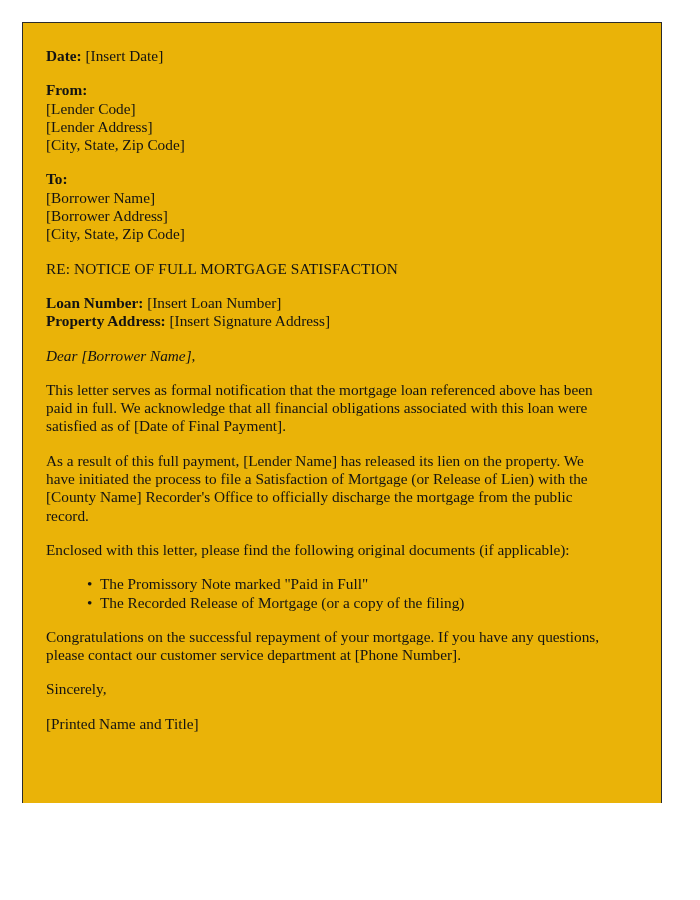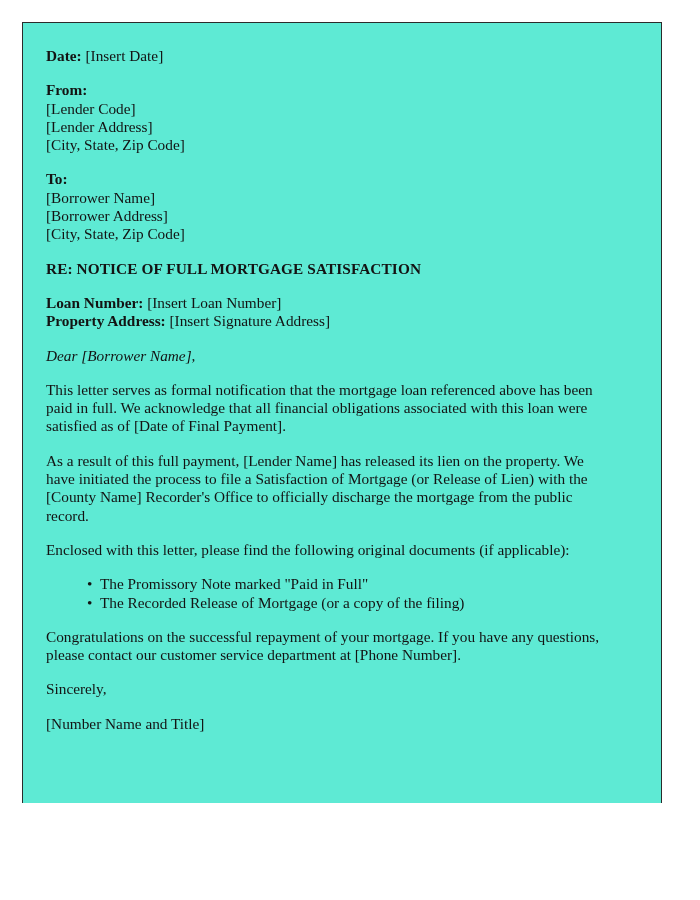--- a/index.html
+++ b/index.html
@@ -18,21 +18,21 @@
   
   .page-sheet {
     position: absolute;
     left: 22px;
     top: 22px;
     width: 640px;
     height: 781px;       
     box-sizing: border-box;
     border: 1px solid #2b2b2b;
     border-bottom: none;
-    background: #5eead4;
+    background: #eab308;
     overflow: hidden;
   }
 
   .page-inner {
     padding: 24px 18px 0 23px;
     box-sizing: border-box;
   }
 
   .doc-body {
     width: 578px;
@@ -56,21 +56,21 @@
 
   b.lbl {
     font-weight: bold;
   }
 
   .salutation {
     font-style: italic;
   }
 
   .re-heading {
-    font-weight: bold;
+    font-weight: normal;
     letter-spacing: 0.1px;
   }
 
   p.para {
     margin: 0 8px 16px 0;
     text-align: left;
   }
 
   ul.doc-list {
     margin: 0 0 16px 0;
@@ -142,18 +142,18 @@
         <li>The Promissory Note marked "Paid in Full"</li>
         <li>The Recorded Release of Mortgage (or a copy of the filing)</li>
       </ul>
 
 
       <p class="para">Congratulations on the successful repayment of your mortgage. If you have any questions, please contact our customer service department at [Phone Number].</p>
 
       <p class="para">Sincerely,</p>
 
       <div class="blk sig-block">
-        <span class="line">[Number Name and Title]</span>
+        <span class="line">[Printed Name and Title]</span>
       </div>
 
     </div>
   </div>
 </div>
 
 </body></html>

